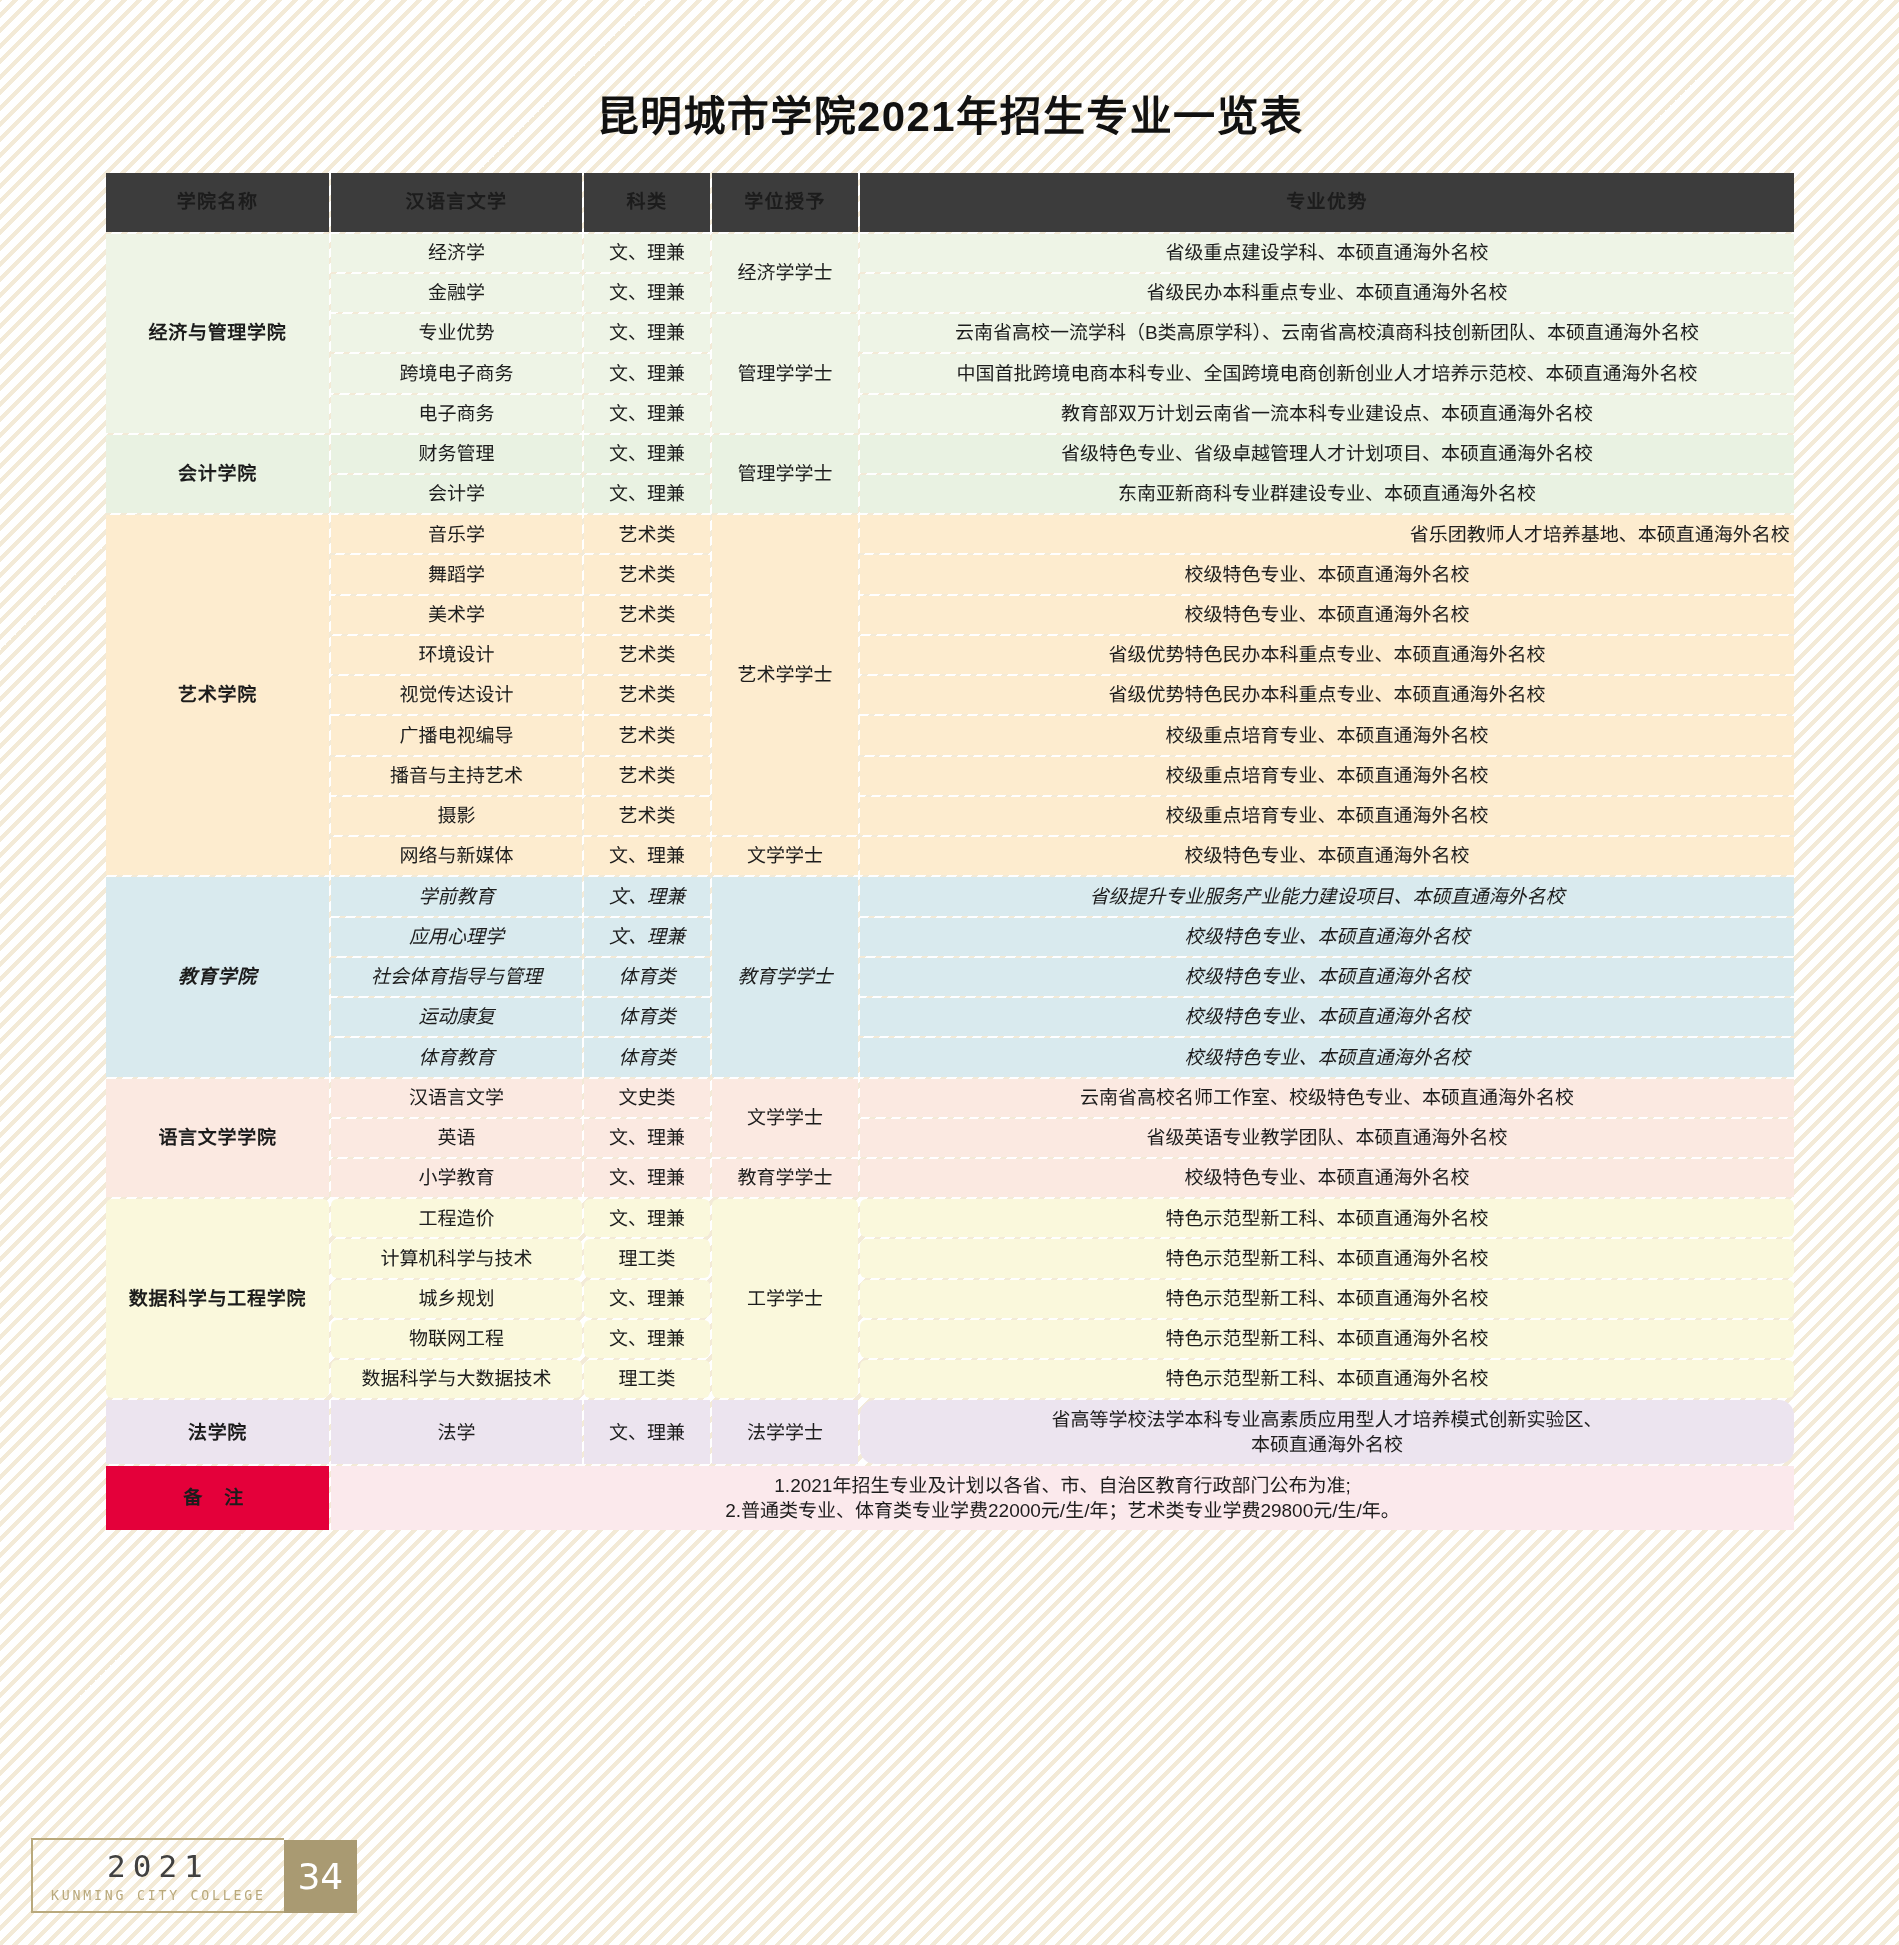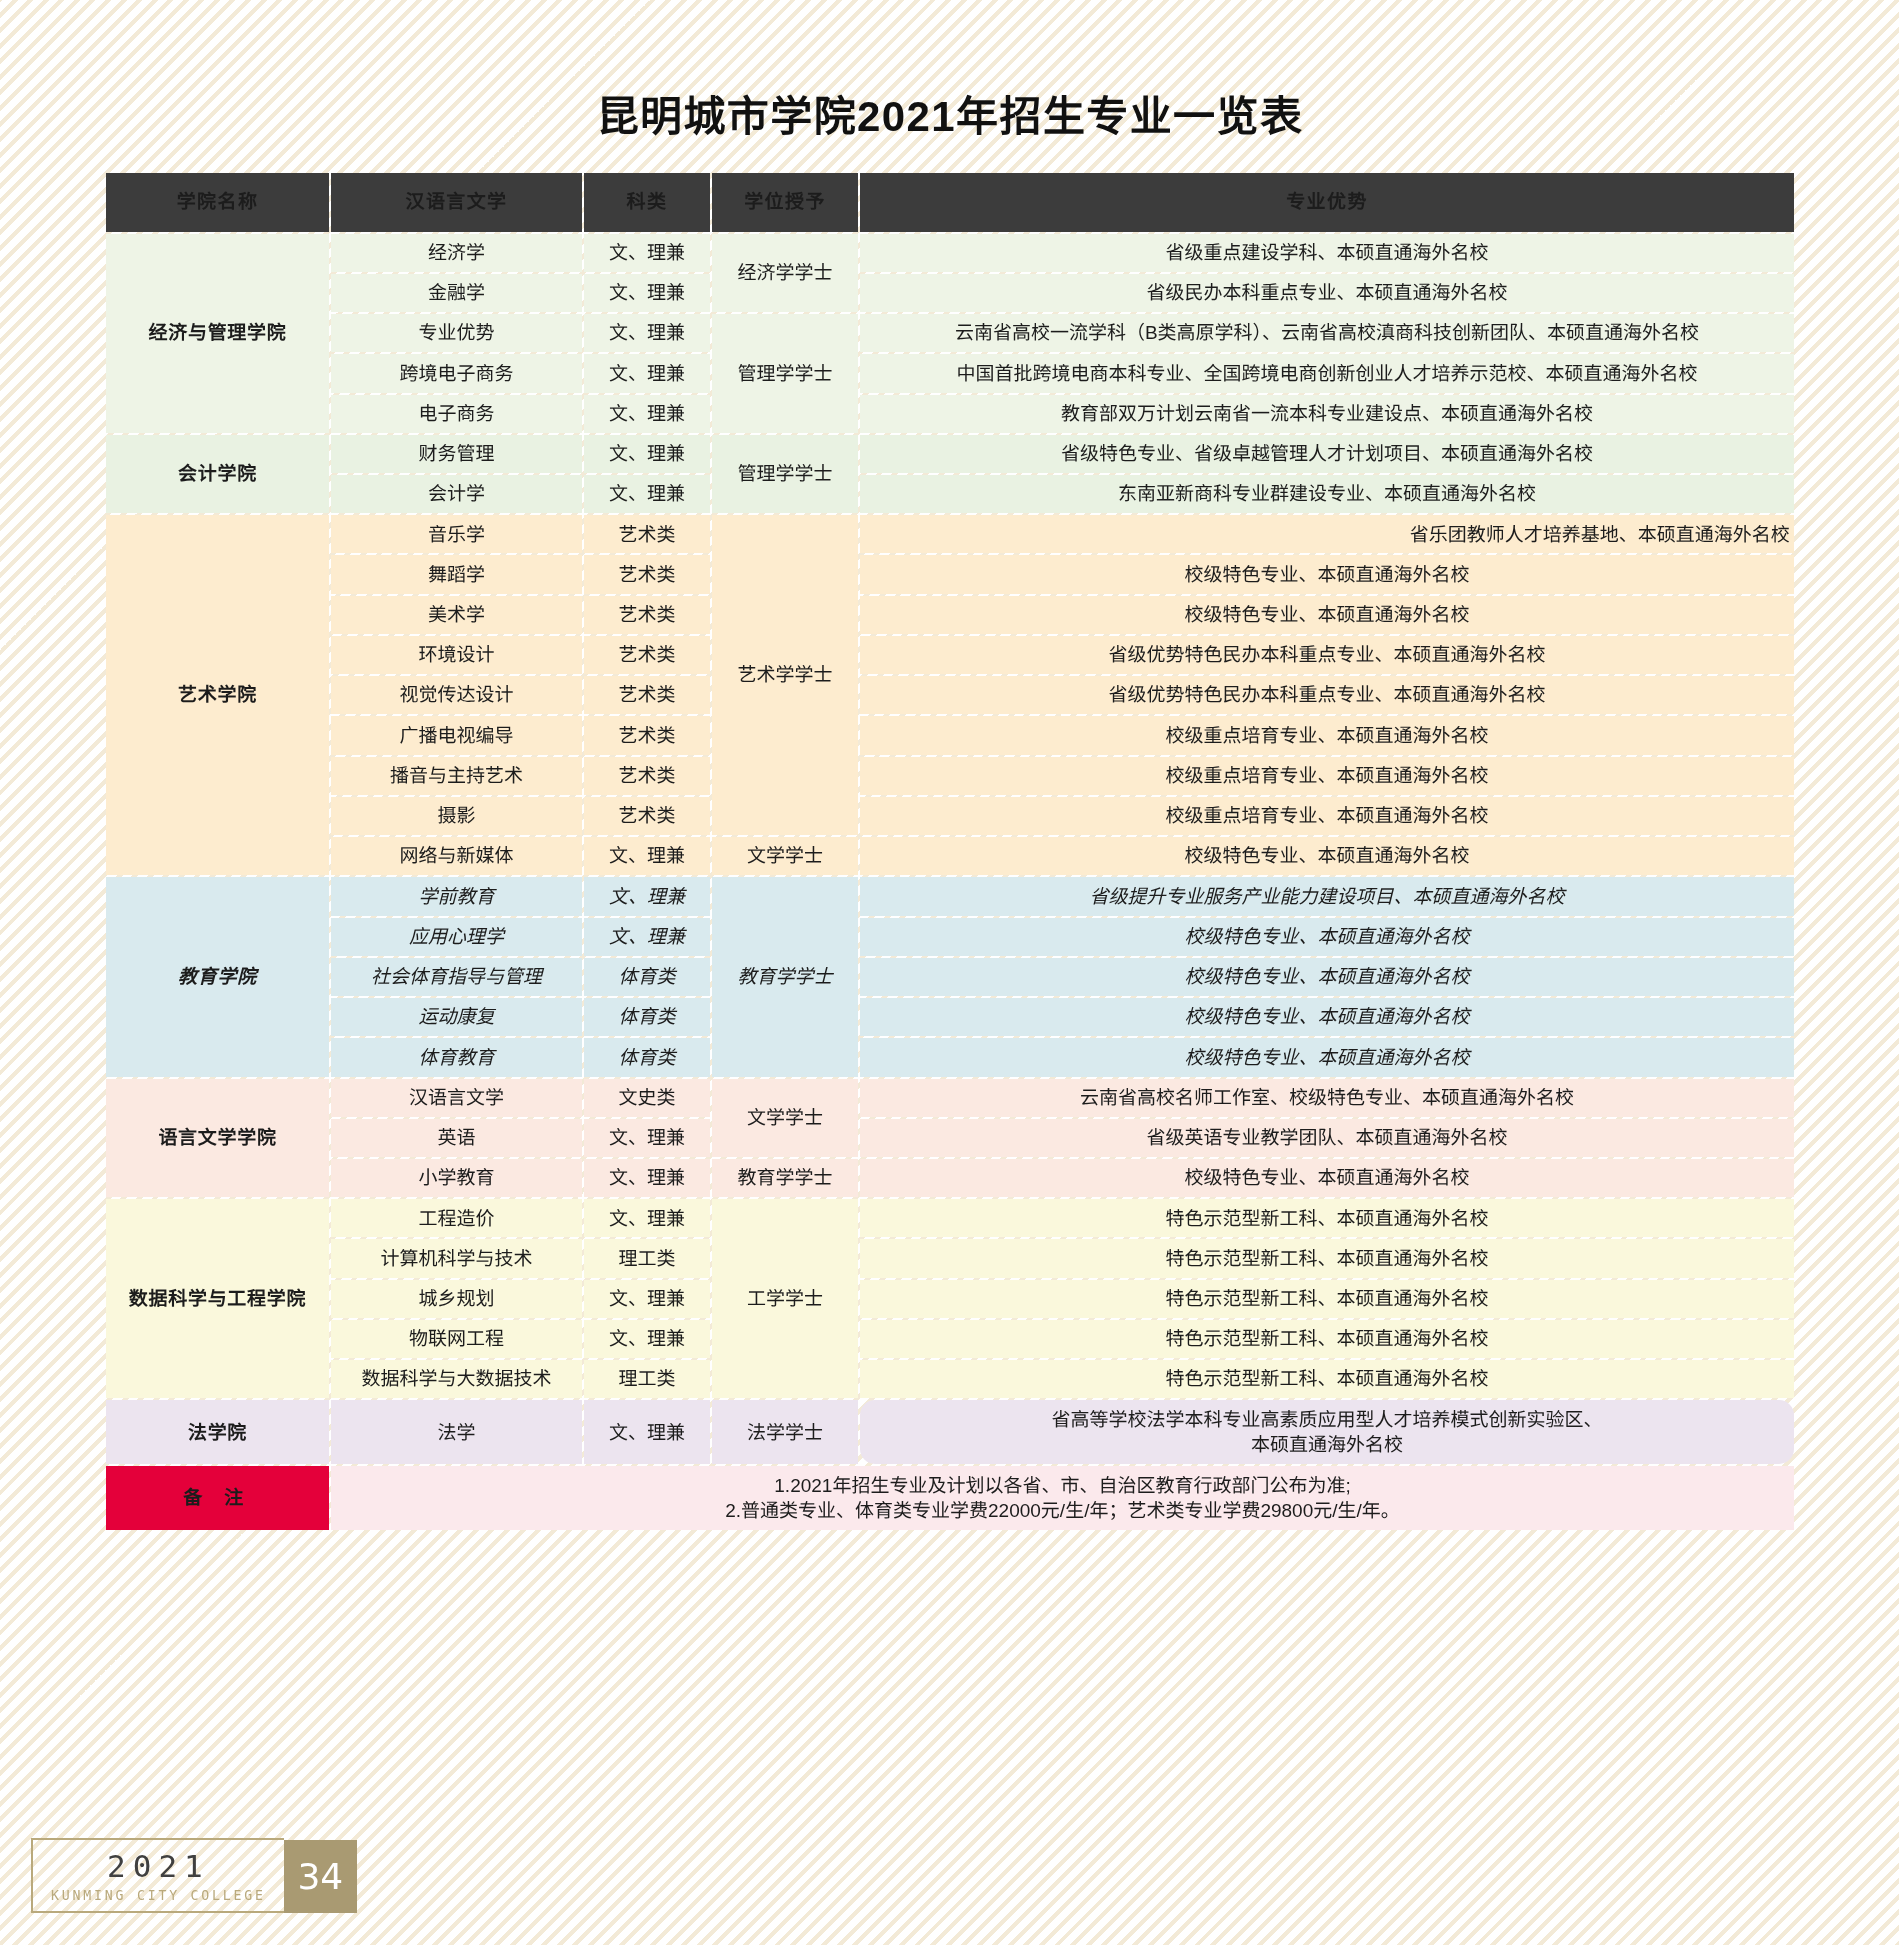--- a/index.html
+++ b/index.html
@@ -56,21 +56,21 @@
     font-weight:bold;
     letter-spacing:0.7px;
   }
   td.degree{ font-size:19.5px; }
   
   .c-econ   { background:#eef4e6; }
   .c-acct   { background:#e9f2e2; }
   .c-art    { background:#fdeccf; }
   .c-edu    { background:#d9eaee;font-style:italic; }
   .c-lang   { background:#fbe9e1; }
-  .c-data   { background:#faf8dc; }
+  .c-data   { background:#faf8dc;border-radius:6px; }
   .c-law    { background:#ece4ef; }
   .note-label{
     background:#e4003a;
     color:#fff;
     font-size:25px;
     font-weight:bold;
     letter-spacing:8.4px;
   }
   .note-body{
     background:#fbe9ec;

